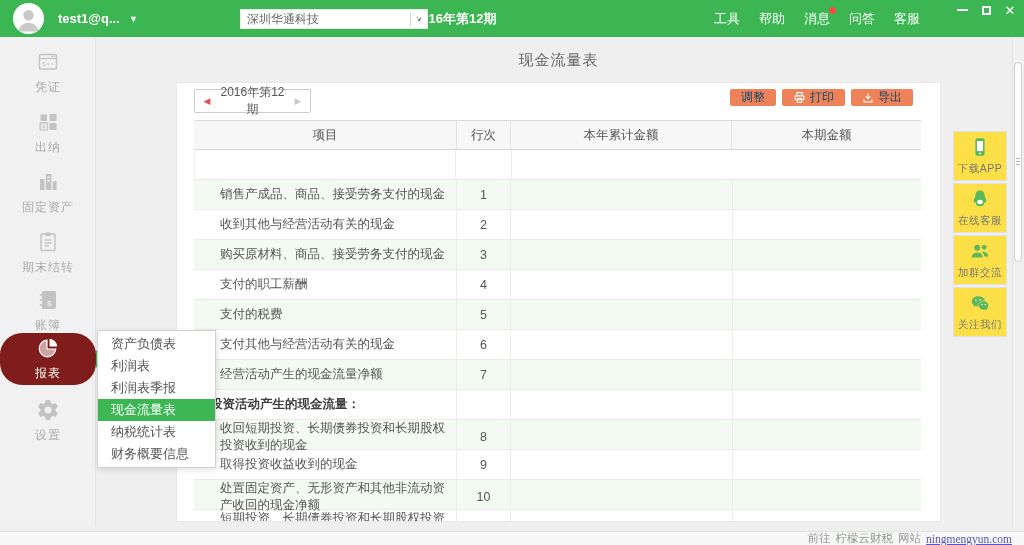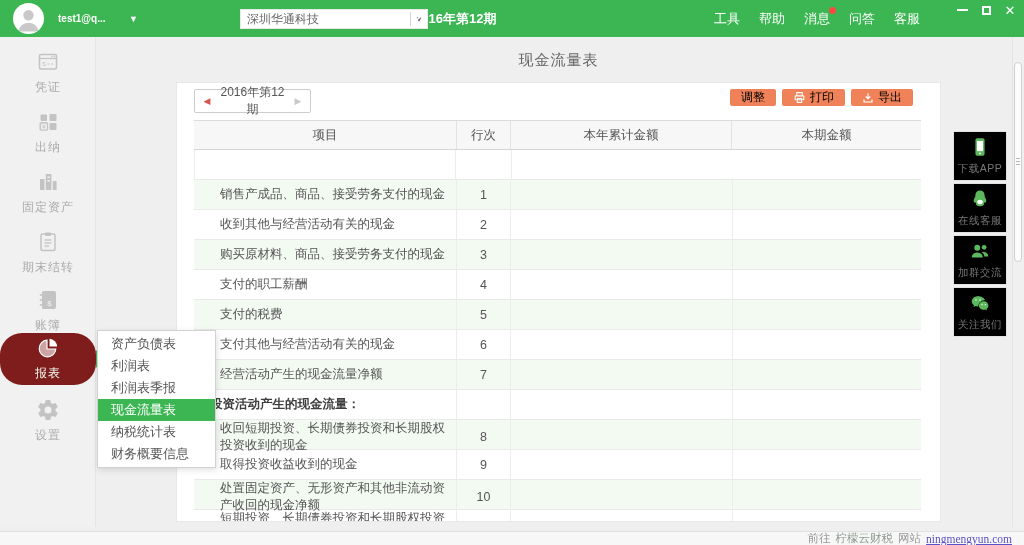--- a/index.html
+++ b/index.html
@@ -6,21 +6,21 @@
   html,body { width:1024px; height:545px; }
   body {
     position:relative; overflow:hidden;
     font-family:"Liberation Sans","DejaVu Sans",sans-serif;
     background:#efefef;
   }
   
   .topbar { position:absolute; top:0; left:0; width:1024px; height:37px; background:#3cb653; z-index:50; }
   .avatar { position:absolute; left:13px; top:3px; width:31px; height:31px; border-radius:50%; background:#fff; overflow:hidden; }
   .avatar svg { width:100%; height:100%; }
-  .username { position:absolute; left:58px; top:0; line-height:37px; color:#fff; font-size:10px; font-weight:bold; cursor:pointer; }
+  .username { position:absolute; left:58px; top:0; line-height:37px; color:#fff; font-size:13px; font-weight:bold; cursor:pointer; }
   .user-caret { position:absolute; left:129px; top:1px; line-height:37px; color:#fff; font-size:9px; cursor:pointer; }
   .company-select { position:absolute; left:240px; top:9px; width:188px; height:20px; background:#fff; display:flex; align-items:center; cursor:pointer; border:1px solid #e8e8e8; }
   .company-select .val { flex:1; font-size:12px; color:#666; padding-left:6px; }
   .company-select .dd { width:17px; height:14px; border-left:1px solid #d2d2d2; color:#555; font-size:8px; display:flex; align-items:center; justify-content:center; }
   .topbar-period { position:absolute; left:414px; top:0; line-height:37px; color:#fff; font-size:13px; font-weight:bold; }
   .topbar-menu { position:absolute; right:104px; top:0; height:37px; display:flex; align-items:center; gap:19px; }
   .tmenu-item { position:relative; color:#fff; font-size:13px; cursor:pointer; }
   .tmenu-item .dot { display:none; }
   .tmenu-item .dot.show { display:block; position:absolute; top:-3px; right:-6px; width:7px; height:7px; border-radius:50%; background:#fb4a42; }
   .win-controls { position:absolute; right:8px; top:4px; display:flex; gap:12px; align-items:center; }
@@ -44,36 +44,36 @@
   .submenu-item { height:22px; line-height:22px; font-size:13px; color:#555; padding-left:13px; cursor:pointer; white-space:nowrap; }
   .submenu-item.active { background:#3cb653; color:#fff; }
   
   .page-title { position:absolute; left:176px; top:51px; width:765px; text-align:center; font-size:15px; color:#666; letter-spacing:1px; z-index:4; }
   .panel { position:absolute; left:176px; top:82px; width:765px; height:440px; background:#fff; border:1px solid #e8e8e8; overflow:hidden; z-index:5; }
   .period-nav { position:absolute; left:17px; top:6px; width:117px; height:24px; border:1px solid #ccc; border-radius:2px; display:flex; align-items:center; background:#fff; }
   .pn-prev { width:24px; text-align:center; color:#d9534f; font-size:9px; cursor:pointer; }
   .pn-label { flex:1; text-align:center; font-size:12px; color:#555; }
   .pn-next { width:24px; text-align:center; color:#c9c9c9; font-size:9px; cursor:pointer; }
   .actions { position:absolute; right:27px; top:6px; display:flex; gap:6px; }
-  .btn { height:17px; background:#ef8259; border-radius:2px; color:#000000; font-size:12px; display:flex; align-items:center; justify-content:flex-start; gap:4px; cursor:pointer; padding:0 11px; }
+  .btn { height:17px; background:#ef8259; border-radius:2px; color:#0c4a6e; font-size:12px; display:flex; align-items:center; justify-content:flex-start; gap:4px; cursor:pointer; padding:0 11px; }
   .btn svg { display:block; }
   
   .table { position:absolute; left:17px; top:37px; width:727px; }
   .thead { display:grid; grid-template-columns:262px 55px 221px 189px; height:30px; background:#f7f7f7; border-top:1px solid #dcdcdc; border-bottom:1px solid #d5d5d5; }
   .th { display:flex; align-items:center; justify-content:center; font-size:12.5px; color:#555; }
   .th.b-l { border-left:1px solid #e2e2e2; } .th.b-r { border-right:1px solid #e2e2e2; }
   .trow { display:grid; grid-template-columns:262px 55px 221px 189px; height:30px; border-bottom:1px solid #eaeaea; font-size:12.5px; color:#555; background:#fff; }
   .trow.shade { background:#f3faf2; }
   .cell { display:flex; align-items:center; }
   .c-item { padding-left:26px; }
   .trow.section .c-item { font-weight:bold; color:#3e3e3e; padding-left:16px; }
   .c-line { justify-content:center; border-left:1px solid #ededed; border-right:1px solid #ededed; }
   .c-cur { border-left:1px solid #ededed; }
   
-  .rcard { position:absolute; left:953px; width:54px; height:50px; background:#000000; border:1px solid #e2e2e2; text-align:center; cursor:pointer; z-index:6; }
+  .rcard { position:absolute; left:953px; width:54px; height:50px; background:#fde047; border:1px solid #e2e2e2; text-align:center; cursor:pointer; z-index:6; }
   .rcard svg { width:22px; height:22px; color:#5cb85c; margin-top:4px; }
   .rlabel { display:block; font-size:10.5px; color:#777; margin-top:0; letter-spacing:0.5px; }
   
   .scrollbar { position:absolute; right:1px; top:37px; width:11px; bottom:18px; background:#f0f0f0; border-left:1px solid #e4e4e4; z-index:8; }
   .sb-handle { position:absolute; left:1px; top:25px; width:8px; height:200px; background:#fcfcfc; border:1px solid #cfcfcf; border-radius:4px; cursor:pointer; }
   .sb-grip { position:absolute; left:1px; top:95px; width:4px; height:8px;
     background:repeating-linear-gradient(#b8b8b8 0 1px, transparent 1px 3px); }
   
   .footer { position:absolute; left:0; right:0; bottom:0; height:14px; background:#f7f7f7; border-top:1px solid #e1e1e1;
     display:flex; align-items:center; justify-content:flex-end; gap:5px; padding-right:12px; font-size:11.5px; color:#999; z-index:20; }

